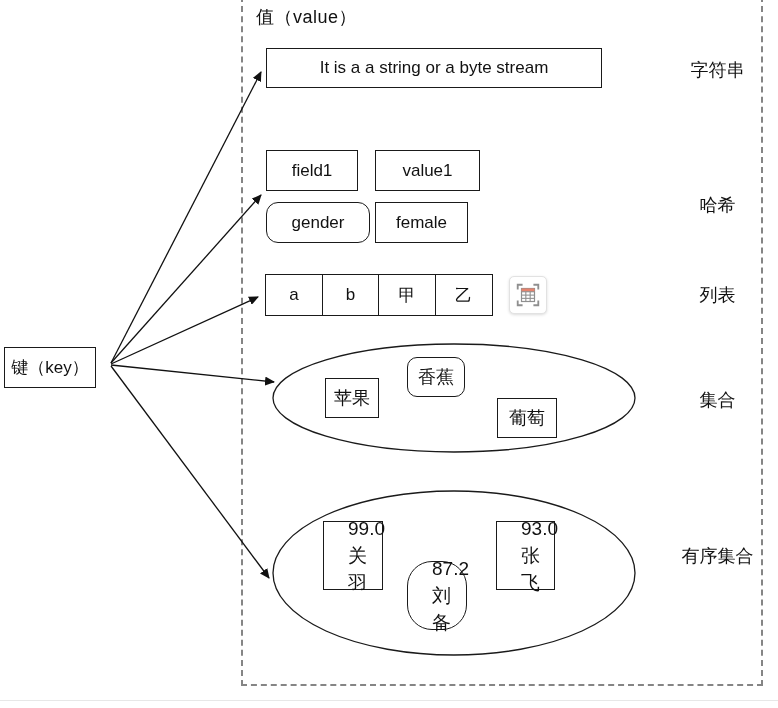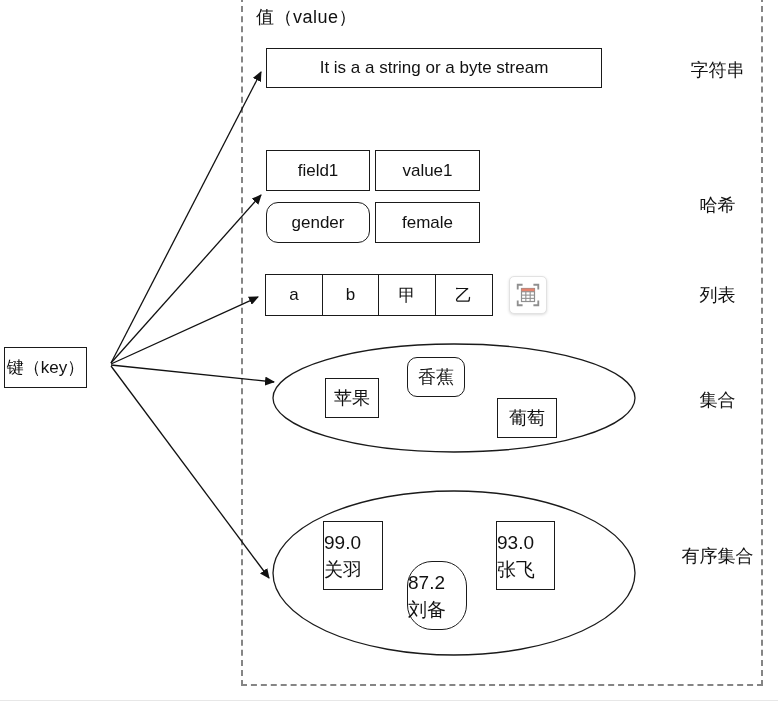--- a/index.html
+++ b/index.html
@@ -42,21 +42,21 @@
   .icon-btn{
     position:absolute;left:509px;top:276px;width:36px;height:36px;
     background:#fff;border:1px solid #e2e2e2;border-radius:5px;
     box-shadow:0 1px 3px rgba(0,0,0,.14);
     display:flex;align-items:center;justify-content:center;cursor:pointer;
   }
 
   .zset-box{
     position:absolute;box-sizing:border-box;border:1.5px solid #1a1a1a;
     background:#fff;display:flex;flex-direction:column;justify-content:center;
-    align-items:flex-start;padding-left:0;font-size:19px;line-height:27px;
+    align-items:flex-start;padding-left:24px;font-size:19px;line-height:27px;
   }
 
   svg.overlay{position:absolute;left:0;top:0;pointer-events:none;}
 
   .bottom-line{
     position:absolute;left:0;top:700px;width:778px;height:1px;background:#e7e7e7;
   }
   .watermark{
     position:absolute;right:2px;top:684px;font-size:13.5px;color:#c6c6c6;
     letter-spacing:.5px;
@@ -79,39 +79,39 @@
     <line x1="111" y1="363" x2="261" y2="195" stroke="#111" stroke-width="1.3" marker-end="url(#arrow)"></line>
     <line x1="111" y1="364" x2="258" y2="297" stroke="#111" stroke-width="1.3" marker-end="url(#arrow)"></line>
     <line x1="111" y1="365" x2="274" y2="382" stroke="#111" stroke-width="1.3" marker-end="url(#arrow)"></line>
     <line x1="111" y1="366" x2="269" y2="578" stroke="#111" stroke-width="1.3" marker-end="url(#arrow)"></line>
     <ellipse cx="454" cy="398" rx="181" ry="54" fill="none" stroke="#1a1a1a" stroke-width="1.3"></ellipse>
     <ellipse cx="454" cy="573" rx="181" ry="82" fill="none" stroke="#1a1a1a" stroke-width="1.3"></ellipse>
   </svg>
 
   <div class="title">值（value）</div>
 
-  <div class="box" style="left:4px;top:347px;width:83px;height:41px;">
+  <div class="box" style="left:4px;top:347px;width:92px;height:41px;">
     <span>键（key）</span>
   </div>
 
   <div class="box" style="left:266px;top:48px;width:336px;height:40px;">
     <span>It is a a string or a byte stream</span>
   </div>
   <div class="type-label" style="top:58px;">字符串</div>
 
-  <div class="box" style="left:266px;top:150px;width:104px;height:41px;">
+  <div class="box" style="left:266px;top:150px;width:92px;height:41px;">
     <span>field1</span>
   </div>
   <div class="box" style="left:375px;top:150px;width:105px;height:41px;">
     <span>value1</span>
   </div>
   <div class="box" style="left:266px;top:202px;width:104px;height:41px;border-radius:12px;">
     <span>gender</span>
   </div>
-  <div class="box" style="left:375px;top:202px;width:105px;height:41px;">
+  <div class="box" style="left:375px;top:202px;width:93px;height:41px;">
     <span>female</span>
   </div>
   <div class="type-label" style="top:193px;">哈希</div>
 
   <div class="list-row">
     <div class="list-cell">
         <span>a</span>
       </div>
     <div class="list-cell">
         <span>b</span>

